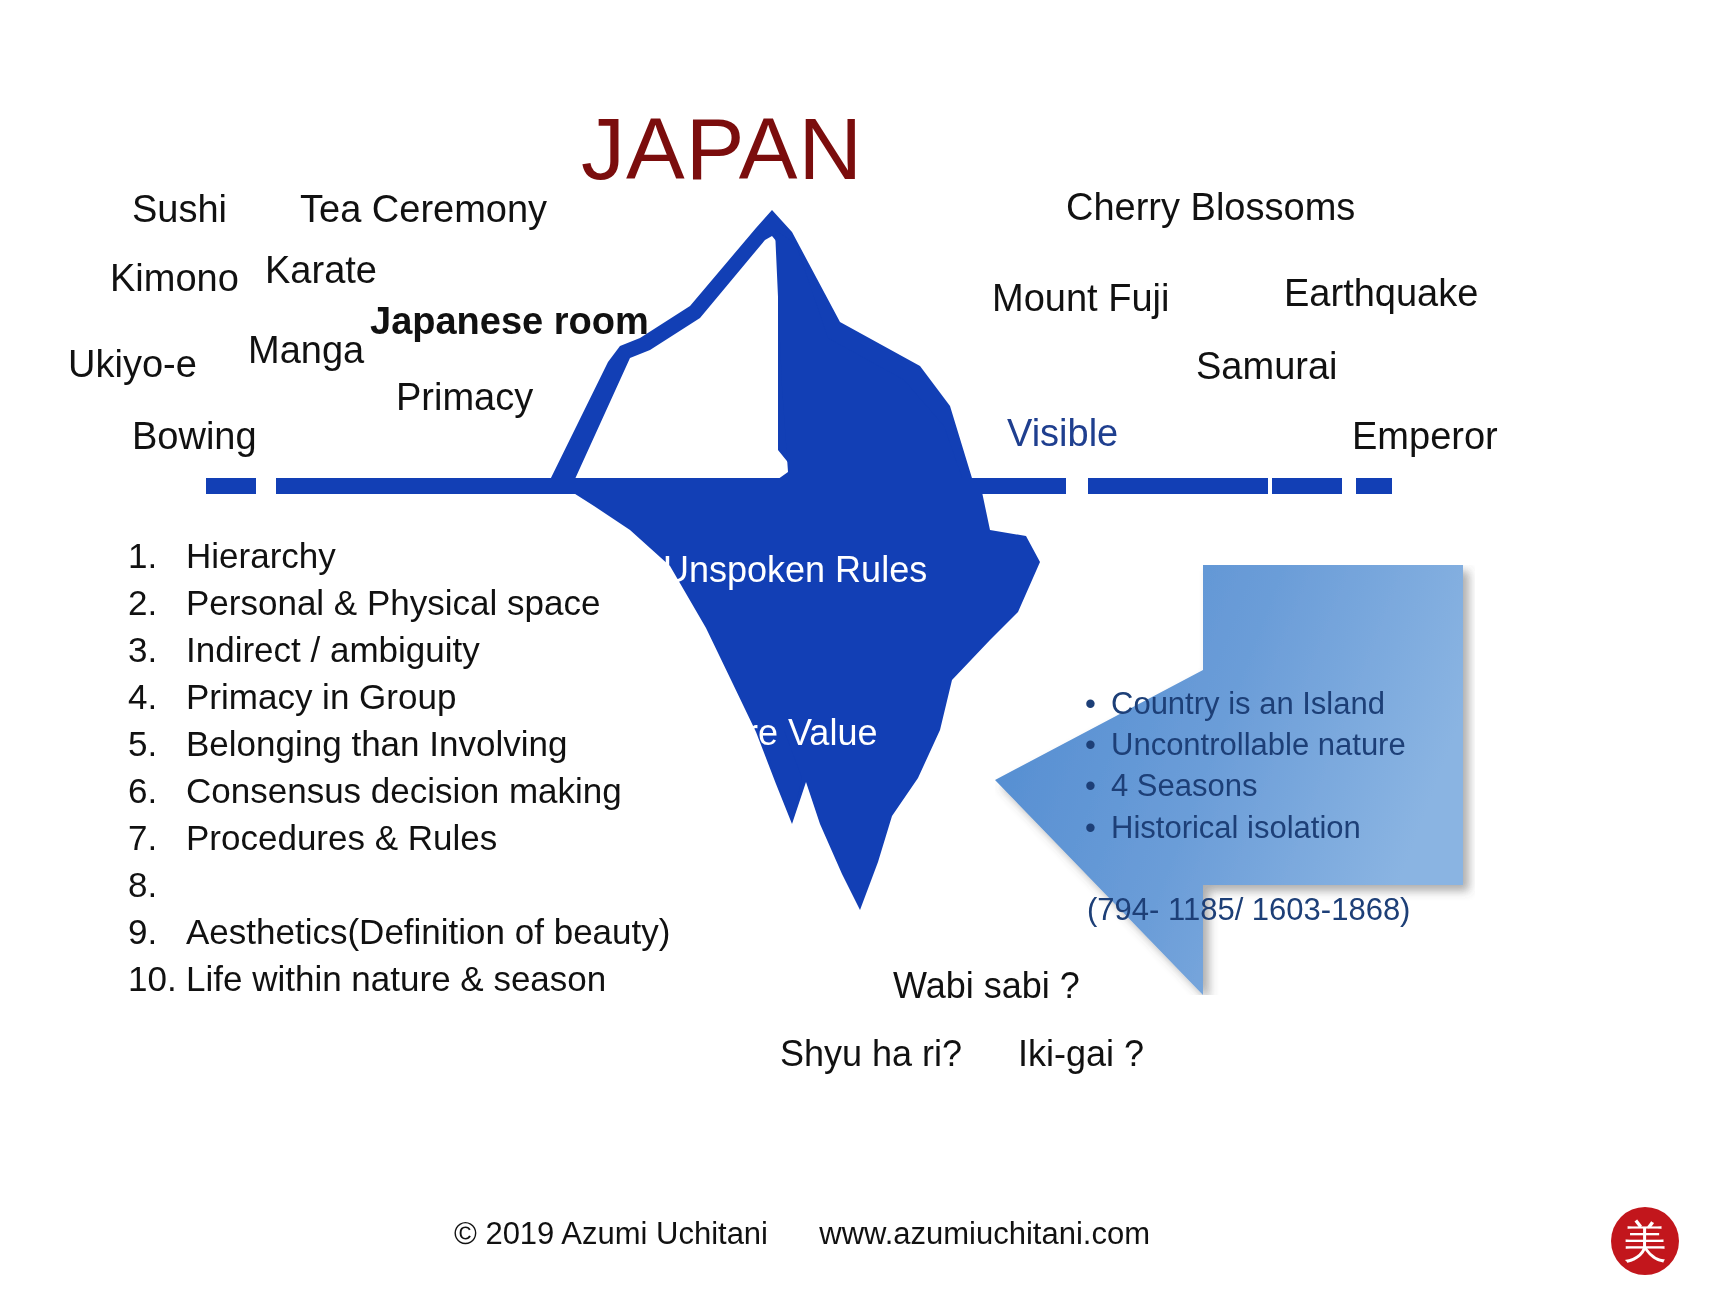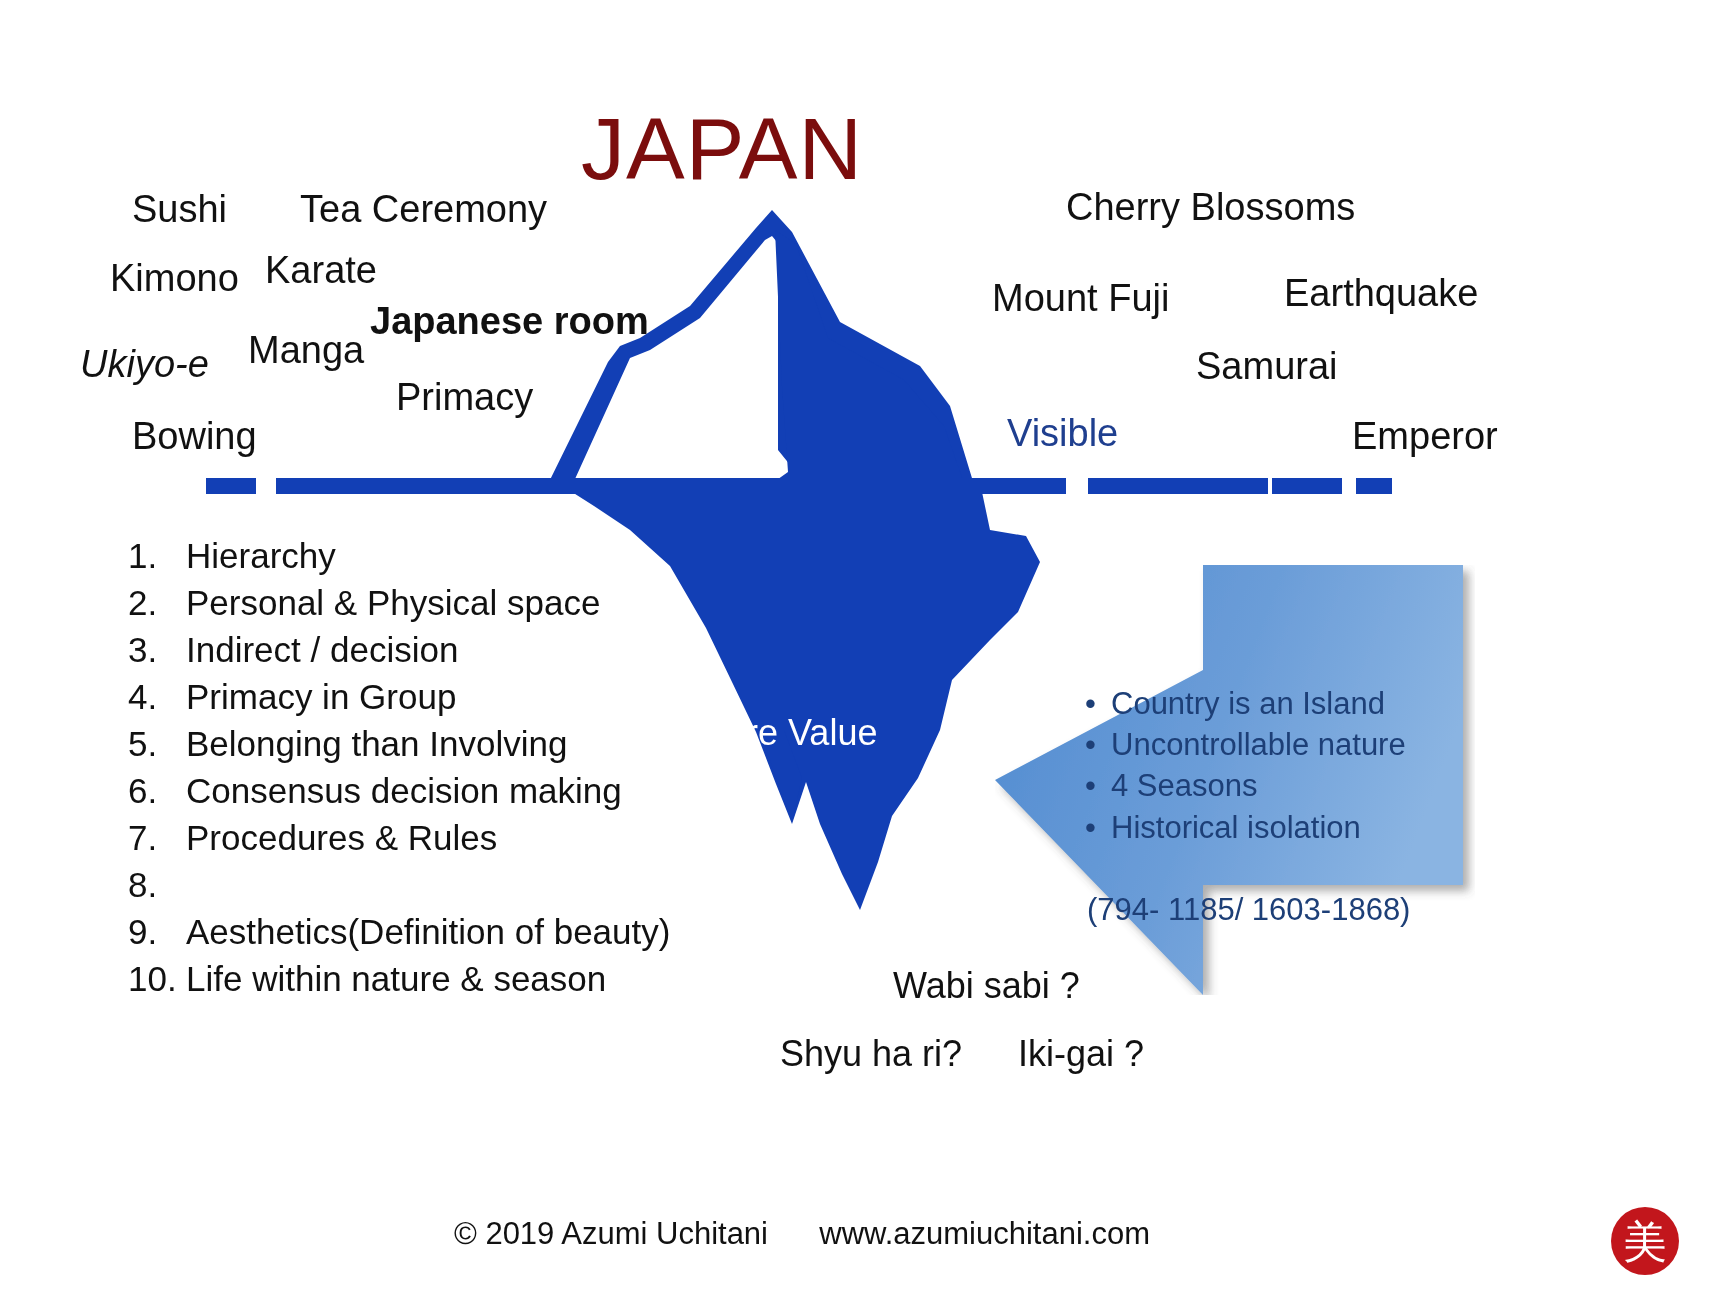--- a/index.html
+++ b/index.html
@@ -217,43 +217,44 @@
   </div>
 
   <div class="abs surface-label" style="left:132px;  top:190px;">Sushi</div>
   <div class="abs surface-label" style="left:300px;  top:190px;">Tea Ceremony</div>
   <div class="abs surface-label" style="left:1066px; top:188px;">Cherry Blossoms</div>
   <div class="abs surface-label" style="left:110px;  top:259px;">Kimono</div>
   <div class="abs surface-label" style="left:265px;  top:251px;">Karate</div>
   <div class="abs surface-label" style="left:992px;  top:279px;">Mount Fuji</div>
   <div class="abs surface-label" style="left:1284px; top:274px;">Earthquake</div>
   <div class="abs surface-label" style="left:370px;  top:302px;font-weight:bold;">Japanese room</div>
-  <div class="abs surface-label" style="left:80px;   top:345px;font-style:italic;">Ukiyo-e</div>
+  <div class="abs surface-label" style="left:68px;   top:345px;">Ukiyo-e</div>
   <div class="abs surface-label" style="left:248px;  top:331px;">Manga</div>
   <div class="abs surface-label" style="left:1196px; top:347px;">Samurai</div>
   <div class="abs surface-label" style="left:396px;  top:378px;">Primacy</div>
   <div class="abs surface-label" style="left:132px;  top:417px;">Bowing</div>
   <div class="abs surface-label" style="left:1352px; top:417px;">Emperor</div>
 
   <div class="abs visible-label" style="left:1007px; top:414px;">Visible</div>
 
+  <div class="abs berg-text" style="left:663px; top:552px;">Unspoken Rules</div>
   <div class="abs berg-text" style="left:700px; top:715px;">Core Value</div>
 
   <div id="core-list">
     <div class="row">
       <span class="num">1.</span>
       <span class="txt">Hierarchy</span>
     </div>
     <div class="row">
       <span class="num">2.</span>
       <span class="txt">Personal &amp; Physical space</span>
     </div>
     <div class="row">
       <span class="num">3.</span>
-      <span class="txt">Indirect / decision</span>
+      <span class="txt">Indirect / ambiguity</span>
     </div>
     <div class="row">
       <span class="num">4.</span>
       <span class="txt">Primacy in Group</span>
     </div>
     <div class="row">
       <span class="num">5.</span>
       <span class="txt">Belonging than Involving</span>
     </div>
     <div class="row">

